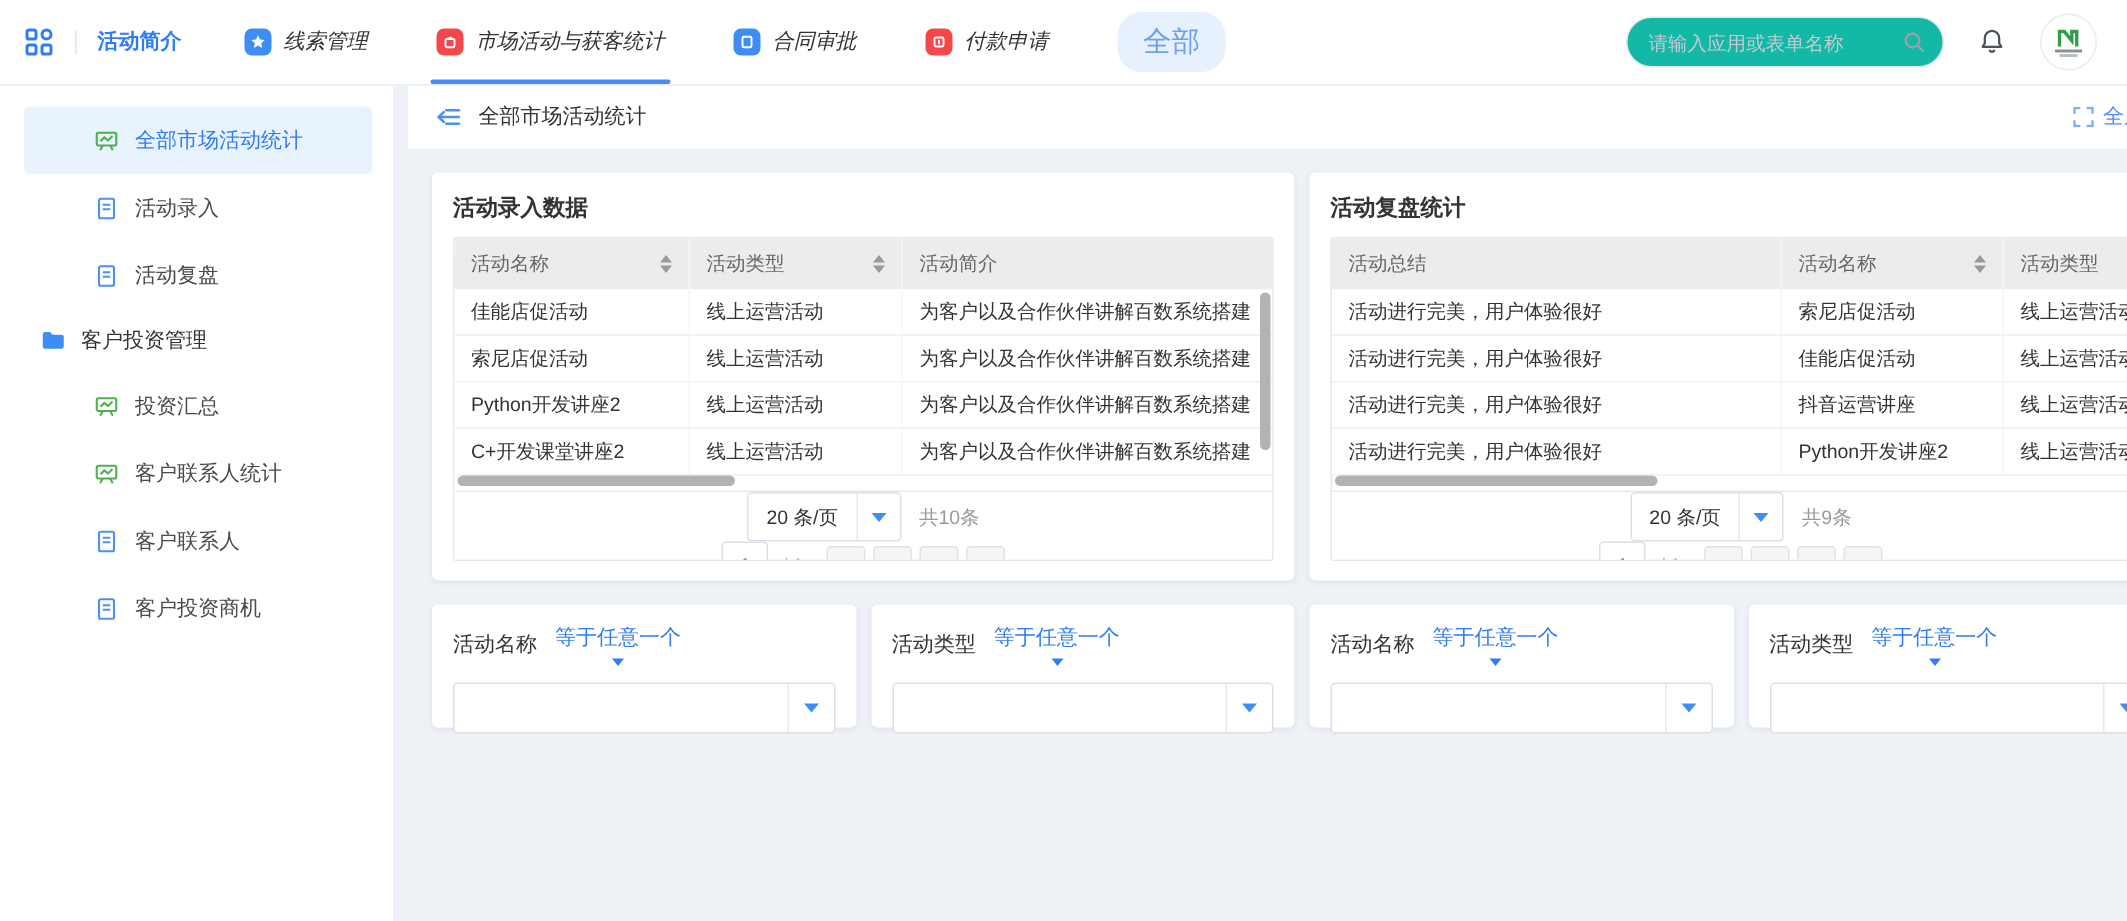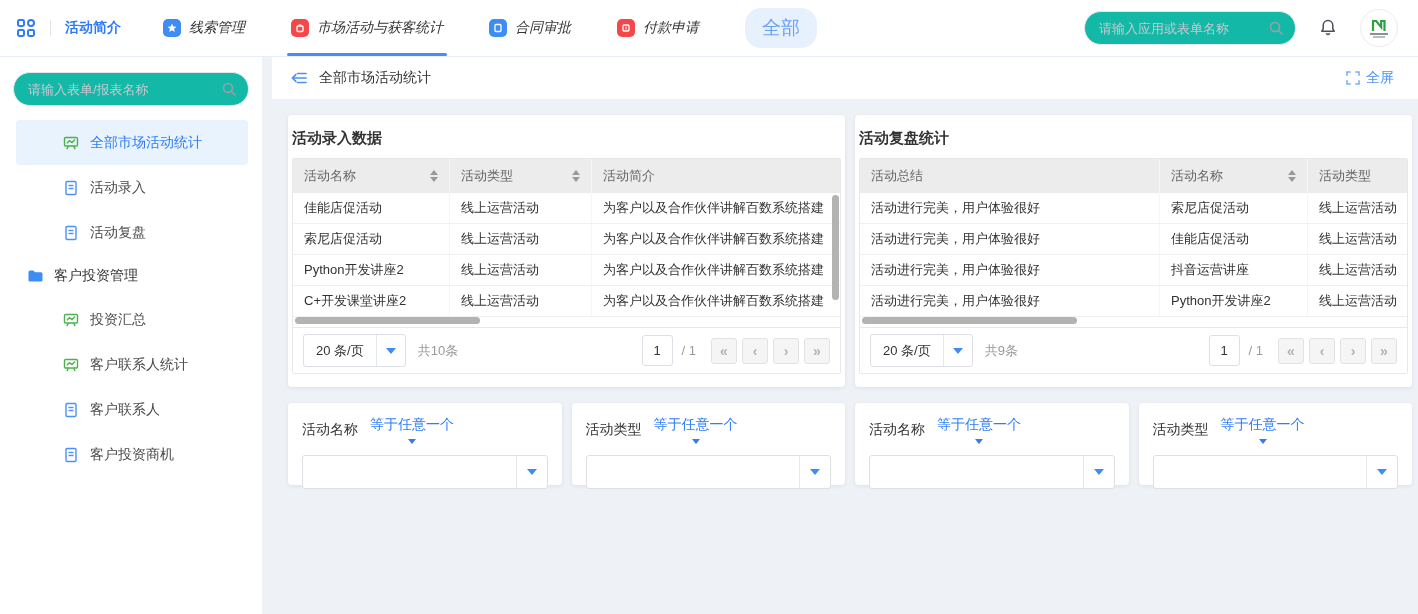--- a/index.html
+++ b/index.html
@@ -37,38 +37,38 @@
   .tree-group { display:flex; align-items:center; gap:11px; height:42px; padding-left:27px; color:#333; cursor:pointer; }
   .tree-item { display:flex; align-items:center; gap:11px; height:45px; margin:0 14px 0 16px; padding-left:47px; border-radius:4px; color:#4a4a4a; cursor:pointer; }
   .tree-item.selected { background:#e8f3fe; color:#2f7cf6; }
 
   .main { flex:1; margin-left:10px; display:flex; flex-direction:column; }
   .main-header { height:42px; background:#fff; display:flex; align-items:center; gap:11px; padding:0 24px 0 18px; font-size:14px; }
   .fullscreen { margin-left:auto; display:flex; align-items:center; gap:6px; color:#4a90f7; cursor:pointer; }
 
   .content { padding:16px 6px 0 16px; }
   .cards-row { display:flex; gap:10px; }
-  .card { background:#fff; border-radius:4px; box-shadow:0 1px 4px rgba(31,45,61,.08); flex:1; height:272px; padding:12px 4px; overflow:hidden; }
+  .card { background:#fff; border-radius:4px; box-shadow:0 1px 4px rgba(31,45,61,.08); flex:1; height:272px; padding:12px 14px; overflow:hidden; }
   .card-title { font-size:15px; font-weight:700; color:#333; margin:2px 0 10px; }
   .tbl { border:1px solid #e8e8e8; border-radius:2px; position:relative; height:216px; overflow:hidden; }
   .tbl-head { display:flex; height:34px; background:#ececec; font-size:13px; color:#666; }
   .th { display:flex; align-items:center; justify-content:space-between; padding:0 11px; border-right:1px solid #f6f6f6; height:100%; overflow:hidden; white-space:nowrap; }
   .tr { display:flex; height:31px; border-bottom:1px solid #efefef; font-size:13px; color:#333; background:#fff; }
   .td { display:flex; align-items:center; padding:0 11px; border-right:1px solid #f5f5f5; height:100%; overflow:hidden; white-space:nowrap; }
   .last-col { flex:1; border-right:none; }
   .a-c1 { width:157px; flex:0 0 auto; } .a-c2 { width:142px; flex:0 0 auto; }
   .b-c1 { width:300px; flex:0 0 auto; } .b-c2 { width:148px; flex:0 0 auto; }
   .sort { display:flex; flex-direction:column; gap:2px; margin-left:6px; cursor:pointer; }
   .sort i { width:0; height:0; border-left:4px solid transparent; border-right:4px solid transparent; display:block; }
   .sort .up { border-bottom:5px solid #97999c; }
   .sort .down { border-top:5px solid #97999c; }
   .h-thumb { position:absolute; left:2px; bottom:49px; height:7px; background:#b3b3b3; border-radius:4px; cursor:pointer; }
   .w180 { width:185px; } .w215 { width:215px; }
   .v-thumb { position:absolute; right:1px; top:36px; width:7px; height:105px; background:#b3b3b3; border-radius:4px; cursor:pointer; }
-  .pager { position:absolute; left:0; right:0; bottom:0; height:46px; border-top:1px solid #e8e8e8; display:flex; align-items:center; justify-content:space-between; padding:0 10px; background:#fff; }
+  .pager { position:absolute; left:0; right:0; bottom:0; height:46px; border-top:1px solid #e8e8e8; display:flex; align-items:center; justify-content:space-between; padding:0 10px; background:#fff;flex-direction:column; }
   .pager-left { display:flex; align-items:center; }
   .size-box { display:flex; align-items:center; height:33px; border:1px solid #dcdfe6; border-radius:3px; cursor:pointer; background:#fff; }
   .size-text { padding:0 12px; font-size:13px; color:#333; }
   .size-caret { width:29px; height:100%; border-left:1px solid #e4e7ec; display:flex; align-items:center; justify-content:center; }
   .caret { width:0; height:0; border-left:5px solid transparent; border-right:5px solid transparent; border-top:6px solid #3d8df5; }
   .caret.sm { border-left-width:4px; border-right-width:4px; border-top-width:5px; border-top-color:#2f7cf6; }
   .total { color:#999; font-size:13px; margin-left:12px; }
   .pager-right { display:flex; align-items:center; }
   .page-box { width:31px; height:31px; border:1px solid #dcdfe6; border-radius:3px; display:flex; align-items:center; justify-content:center; font-size:13px; color:#333; background:#fff; }
   .of { color:#9a9a9a; font-size:13px; margin:0 10px 0 9px; }
@@ -159,29 +159,20 @@
         </svg>
       <span class="t1"></span>
       <span class="t2"></span>
     </span>
   </div>
 </header>
 
 <div class="body-row">
 
   <aside class="sidebar">
-    <div class="sb-search">
-      <input type="text" placeholder="请输入表单/报表名称" style="">
-      <span class="search-glass">
-        <svg width="16" height="16" viewBox="0 0 16 16">
-            <circle cx="7" cy="7" r="4.5" fill="none" stroke="#9aa0a8" stroke-width="1.6"></circle>
-            <line x1="10.5" y1="10.5" x2="14" y2="14" stroke="#9aa0a8" stroke-width="1.6" stroke-linecap="round"></line>
-          </svg>
-      </span>
-    </div>
     <div class="tree">
       <div class="tree-item selected">
         <svg width="16" height="16" viewBox="0 0 16 16">
             <g fill="none" stroke="#4db14d" stroke-width="1.4">
               <rect x="1.5" y="2.5" width="13" height="8.5" rx="1.2"></rect>
               <polyline points="4,8.2 6.5,5.6 9,7.6 12,4.6"></polyline>
               <line x1="5.5" y1="11" x2="3.8" y2="14.2"></line>
               <line x1="10.5" y1="11" x2="12.2" y2="14.2"></line>
             </g>
           </svg>

